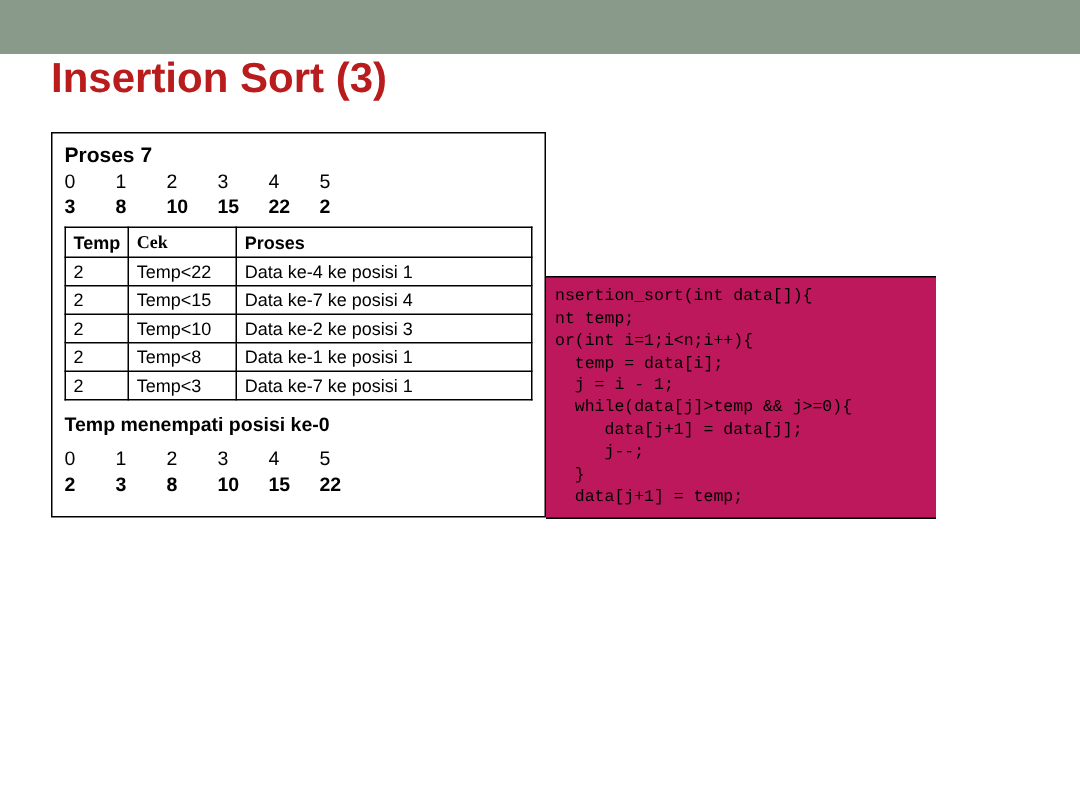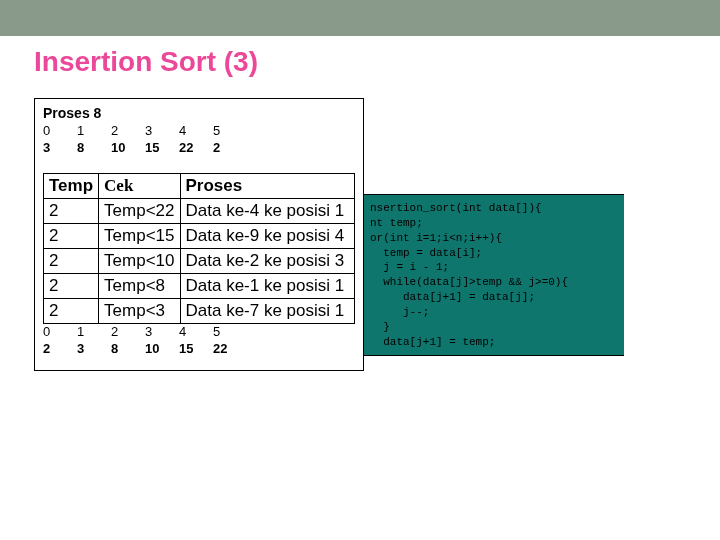--- a/index.html
+++ b/index.html
@@ -11,22 +11,22 @@
     overflow: hidden;
   }
   .topbar {
     width: 100%;
     height: 36px;
     background: #8a9a8a;
   }
   .title {
     font-size: 28px;
     font-weight: bold;
-    color: #ec4899;
-    padding: 10px 0 10px 34px;
+    color: #b91c1c;
+    padding: 0 0 10px 34px;
   }
   .content {
     position: relative;
     margin: 10px 0 0 34px;
   }
   .panel {
     width: 330px;
     border: 1px solid #000;
     background: #fff;
     padding: 6px 8px 12px 8px;
@@ -50,23 +50,23 @@
     display: inline-block;
     text-align: left;
     font-size: 13px;
   }
   .idx-row span { font-weight: normal; }
   .val-row span { font-weight: bold; }
   .idx-row2 span { font-weight: normal; }
   .val-row2 span { font-weight: bold; }
   .trace-table {
     border-collapse: collapse;
-    margin-top: 18px;
+    margin-top: 6px;
     width: 100%;
-    font-size: 17px;
+    font-size: 12px;
     font-family: "Arial Narrow", Arial, sans-serif;
   }
   .trace-table th, .trace-table td {
     border: 1px solid #000;
     padding: 2px 5px;
     text-align: left;
     font-weight: normal;
     white-space: nowrap;
   }
   .trace-table th {
@@ -87,34 +87,34 @@
     left: 330px;
     top: 96px;
     width: 260px;
     font-family: "Courier New", monospace;
     font-size: 11px;
     line-height: 1.35;
     white-space: pre;
     border-top: 1px solid #000;
     border-bottom: 1px solid #000;
     padding: 6px 0 6px 6px;
-    background: #0f766e;
+    background: #be185d;
   }
 </style>
 </head>
 <body>
 
 <div class="topbar"></div>
 
 <div class="title">Insertion Sort (3)</div>
 
 <div class="content">
 
   <div class="panel">
-    <div class="proses-label">Proses 8</div>
+    <div class="proses-label">Proses 7</div>
 
     <div class="idx-row">
       <span>0</span>
       <span>1</span>
       <span>2</span>
       <span>3</span>
       <span>4</span>
       <span>5</span>
     </div>
     <div class="val-row">
@@ -136,40 +136,41 @@
       </thead>
       <tbody>
         <tr>
           <td>2</td>
           <td>Temp&lt;22</td>
           <td>Data ke-4 ke posisi 1</td>
         </tr>
         <tr>
           <td>2</td>
           <td>Temp&lt;15</td>
-          <td>Data ke-9 ke posisi 4</td>
+          <td>Data ke-7 ke posisi 4</td>
         </tr>
         <tr>
           <td>2</td>
           <td>Temp&lt;10</td>
           <td>Data ke-2 ke posisi 3</td>
         </tr>
         <tr>
           <td>2</td>
           <td>Temp&lt;8</td>
           <td>Data ke-1 ke posisi 1</td>
         </tr>
         <tr>
           <td>2</td>
           <td>Temp&lt;3</td>
           <td>Data ke-7 ke posisi 1</td>
         </tr>
       </tbody>
     </table>
 
+    <div class="result-line">Temp menempati posisi ke-0</div>
 
     <div class="idx-row2">
       <span>0</span>
       <span>1</span>
       <span>2</span>
       <span>3</span>
       <span>4</span>
       <span>5</span>
     </div>
     <div class="val-row2">

